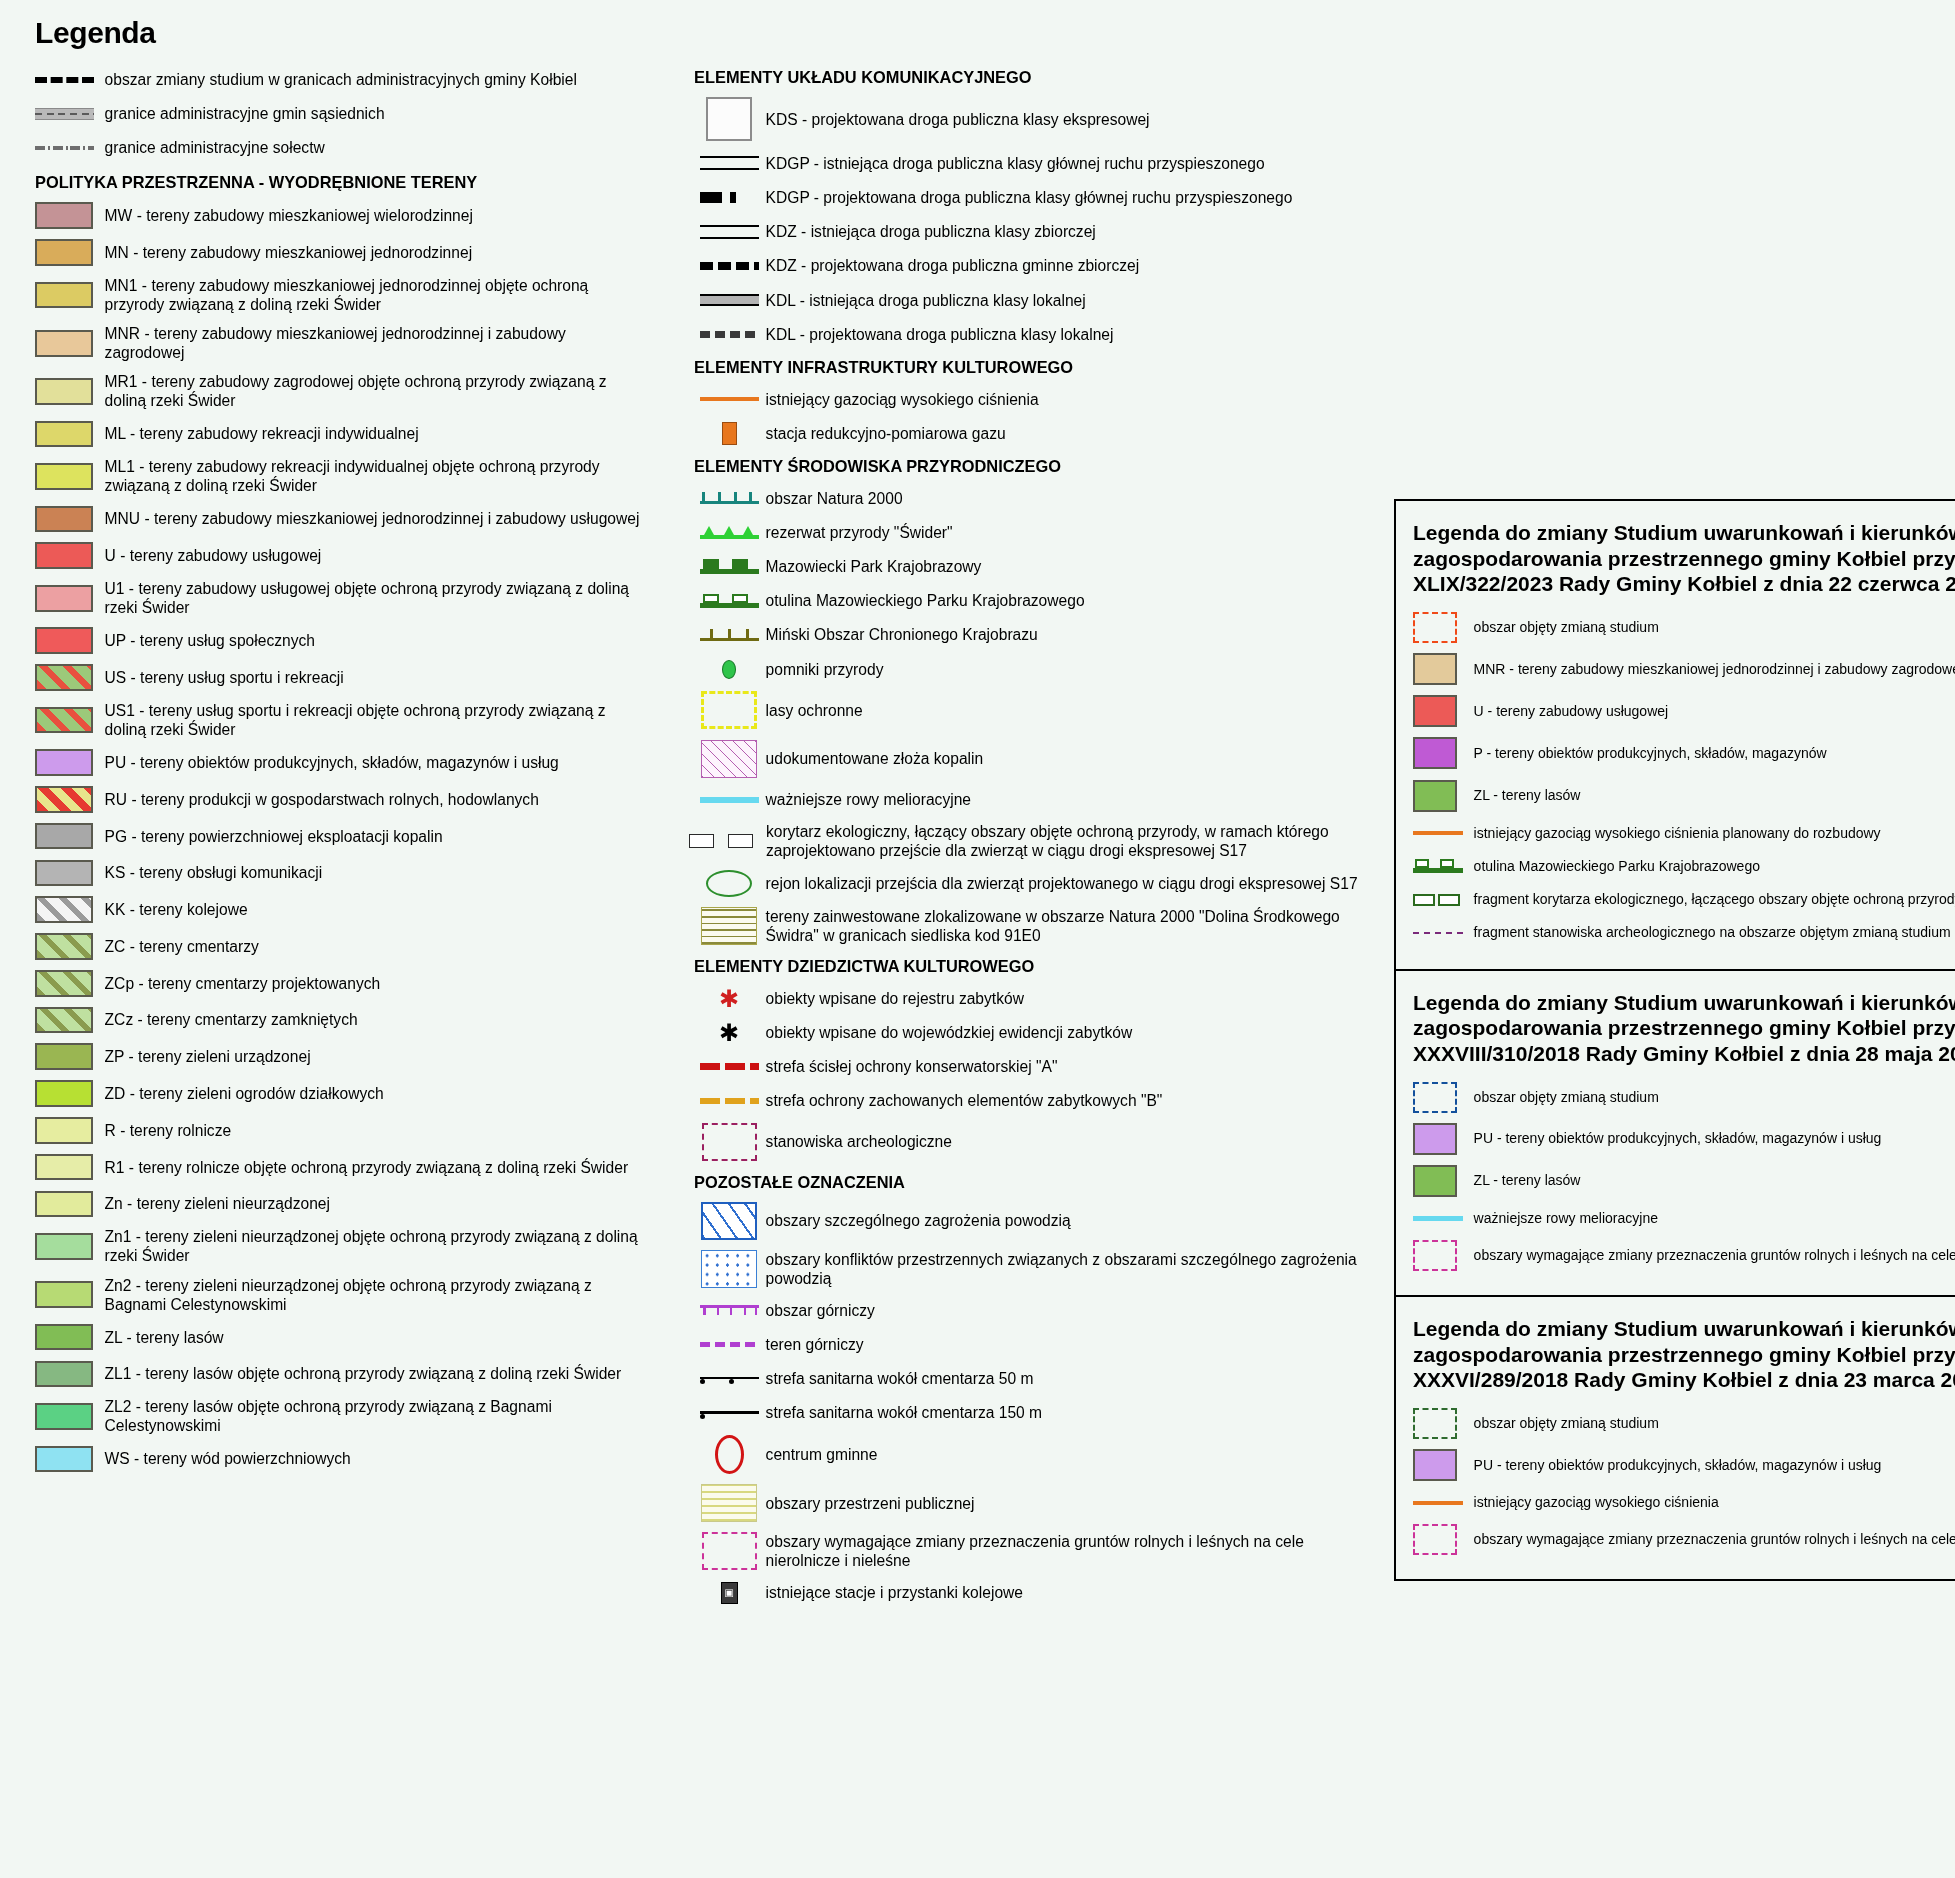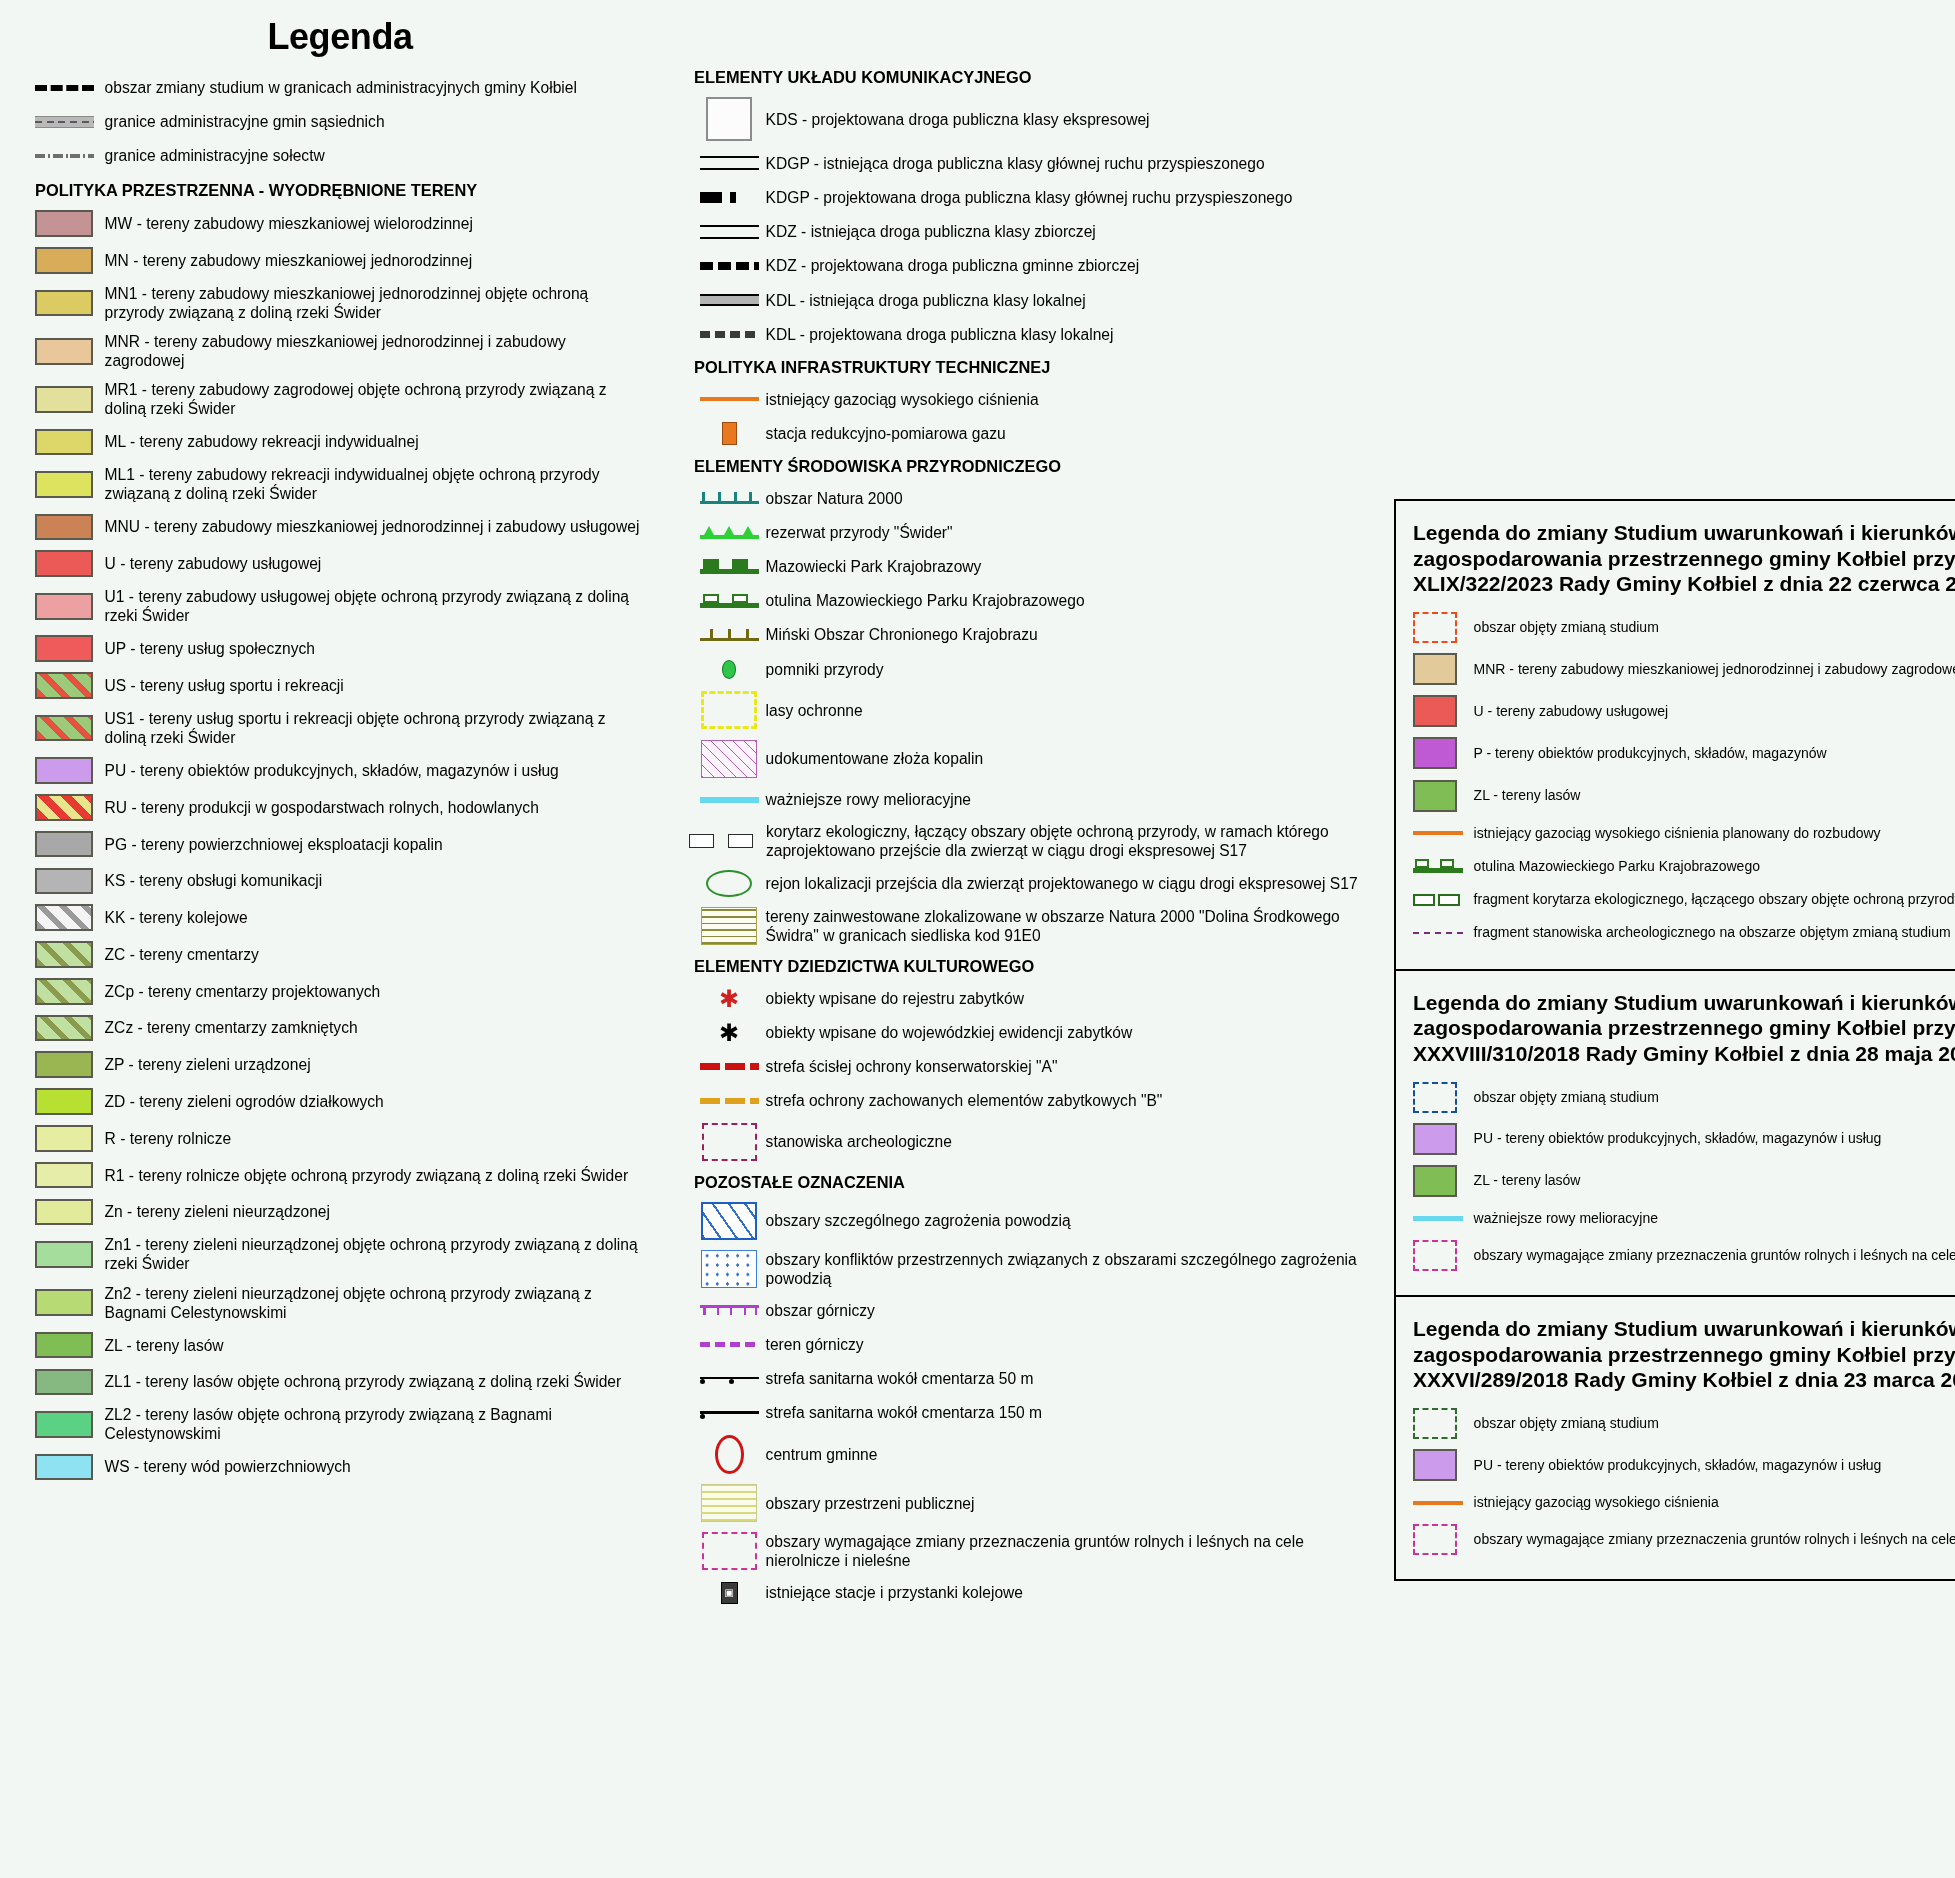--- a/index.html
+++ b/index.html
@@ -10,21 +10,21 @@
     color:#000;
     position:relative;
     overflow:hidden;
   }
   
   #col-left{position:absolute;left:35px;top:15.6px;width:610px;}
   #col-mid {position:absolute;left:694px;top:68px;width:688px;}
   #col-right{position:absolute;left:1394px;top:499px;width:774px;}
 
   h1#legend-title{
-    font-size:36px;font-weight:bold;margin:0 0 18px 0;letter-spacing:-0.4px;text-align:center;
+    font-size:30px;font-weight:bold;margin:0 0 18px 0;letter-spacing:-0.4px;
   }
   .sect-head{
     font-size:16.4px;font-weight:bold;letter-spacing:0px;
     margin:13.3px 0 10.2px 0;white-space:nowrap;
   }
   #col-mid .sect-head{margin:11.7px 0 10.2px 0;}
 
   
   .row{display:flex;align-items:center;margin-bottom:10.2px;min-height:24px;}
   .row .sym{flex:0 0 auto;width:68px;display:flex;align-items:center;justify-content:flex-start;}
@@ -418,21 +418,21 @@
       </div>
       <div class="lbl">KDL - istniejąca droga publiczna klasy lokalnej</div>
     </div>
   <div class="row">
       <div class="sym">
         <div class="kdl-dash"></div>
       </div>
       <div class="lbl">KDL - projektowana droga publiczna klasy lokalnej</div>
     </div>
 
-  <div class="sect-head">POLITYKA INFRASTRUKTURY TECHNICZNEJ</div>
+  <div class="sect-head">ELEMENTY INFRASTRUKTURY KULTUROWEGO</div>
   <div class="row">
       <div class="sym">
         <div class="gas-line"></div>
       </div>
       <div class="lbl">istniejący gazociąg wysokiego ciśnienia</div>
     </div>
   <div class="row">
       <div class="sym">
         <div class="gas-station"></div>
       </div>

